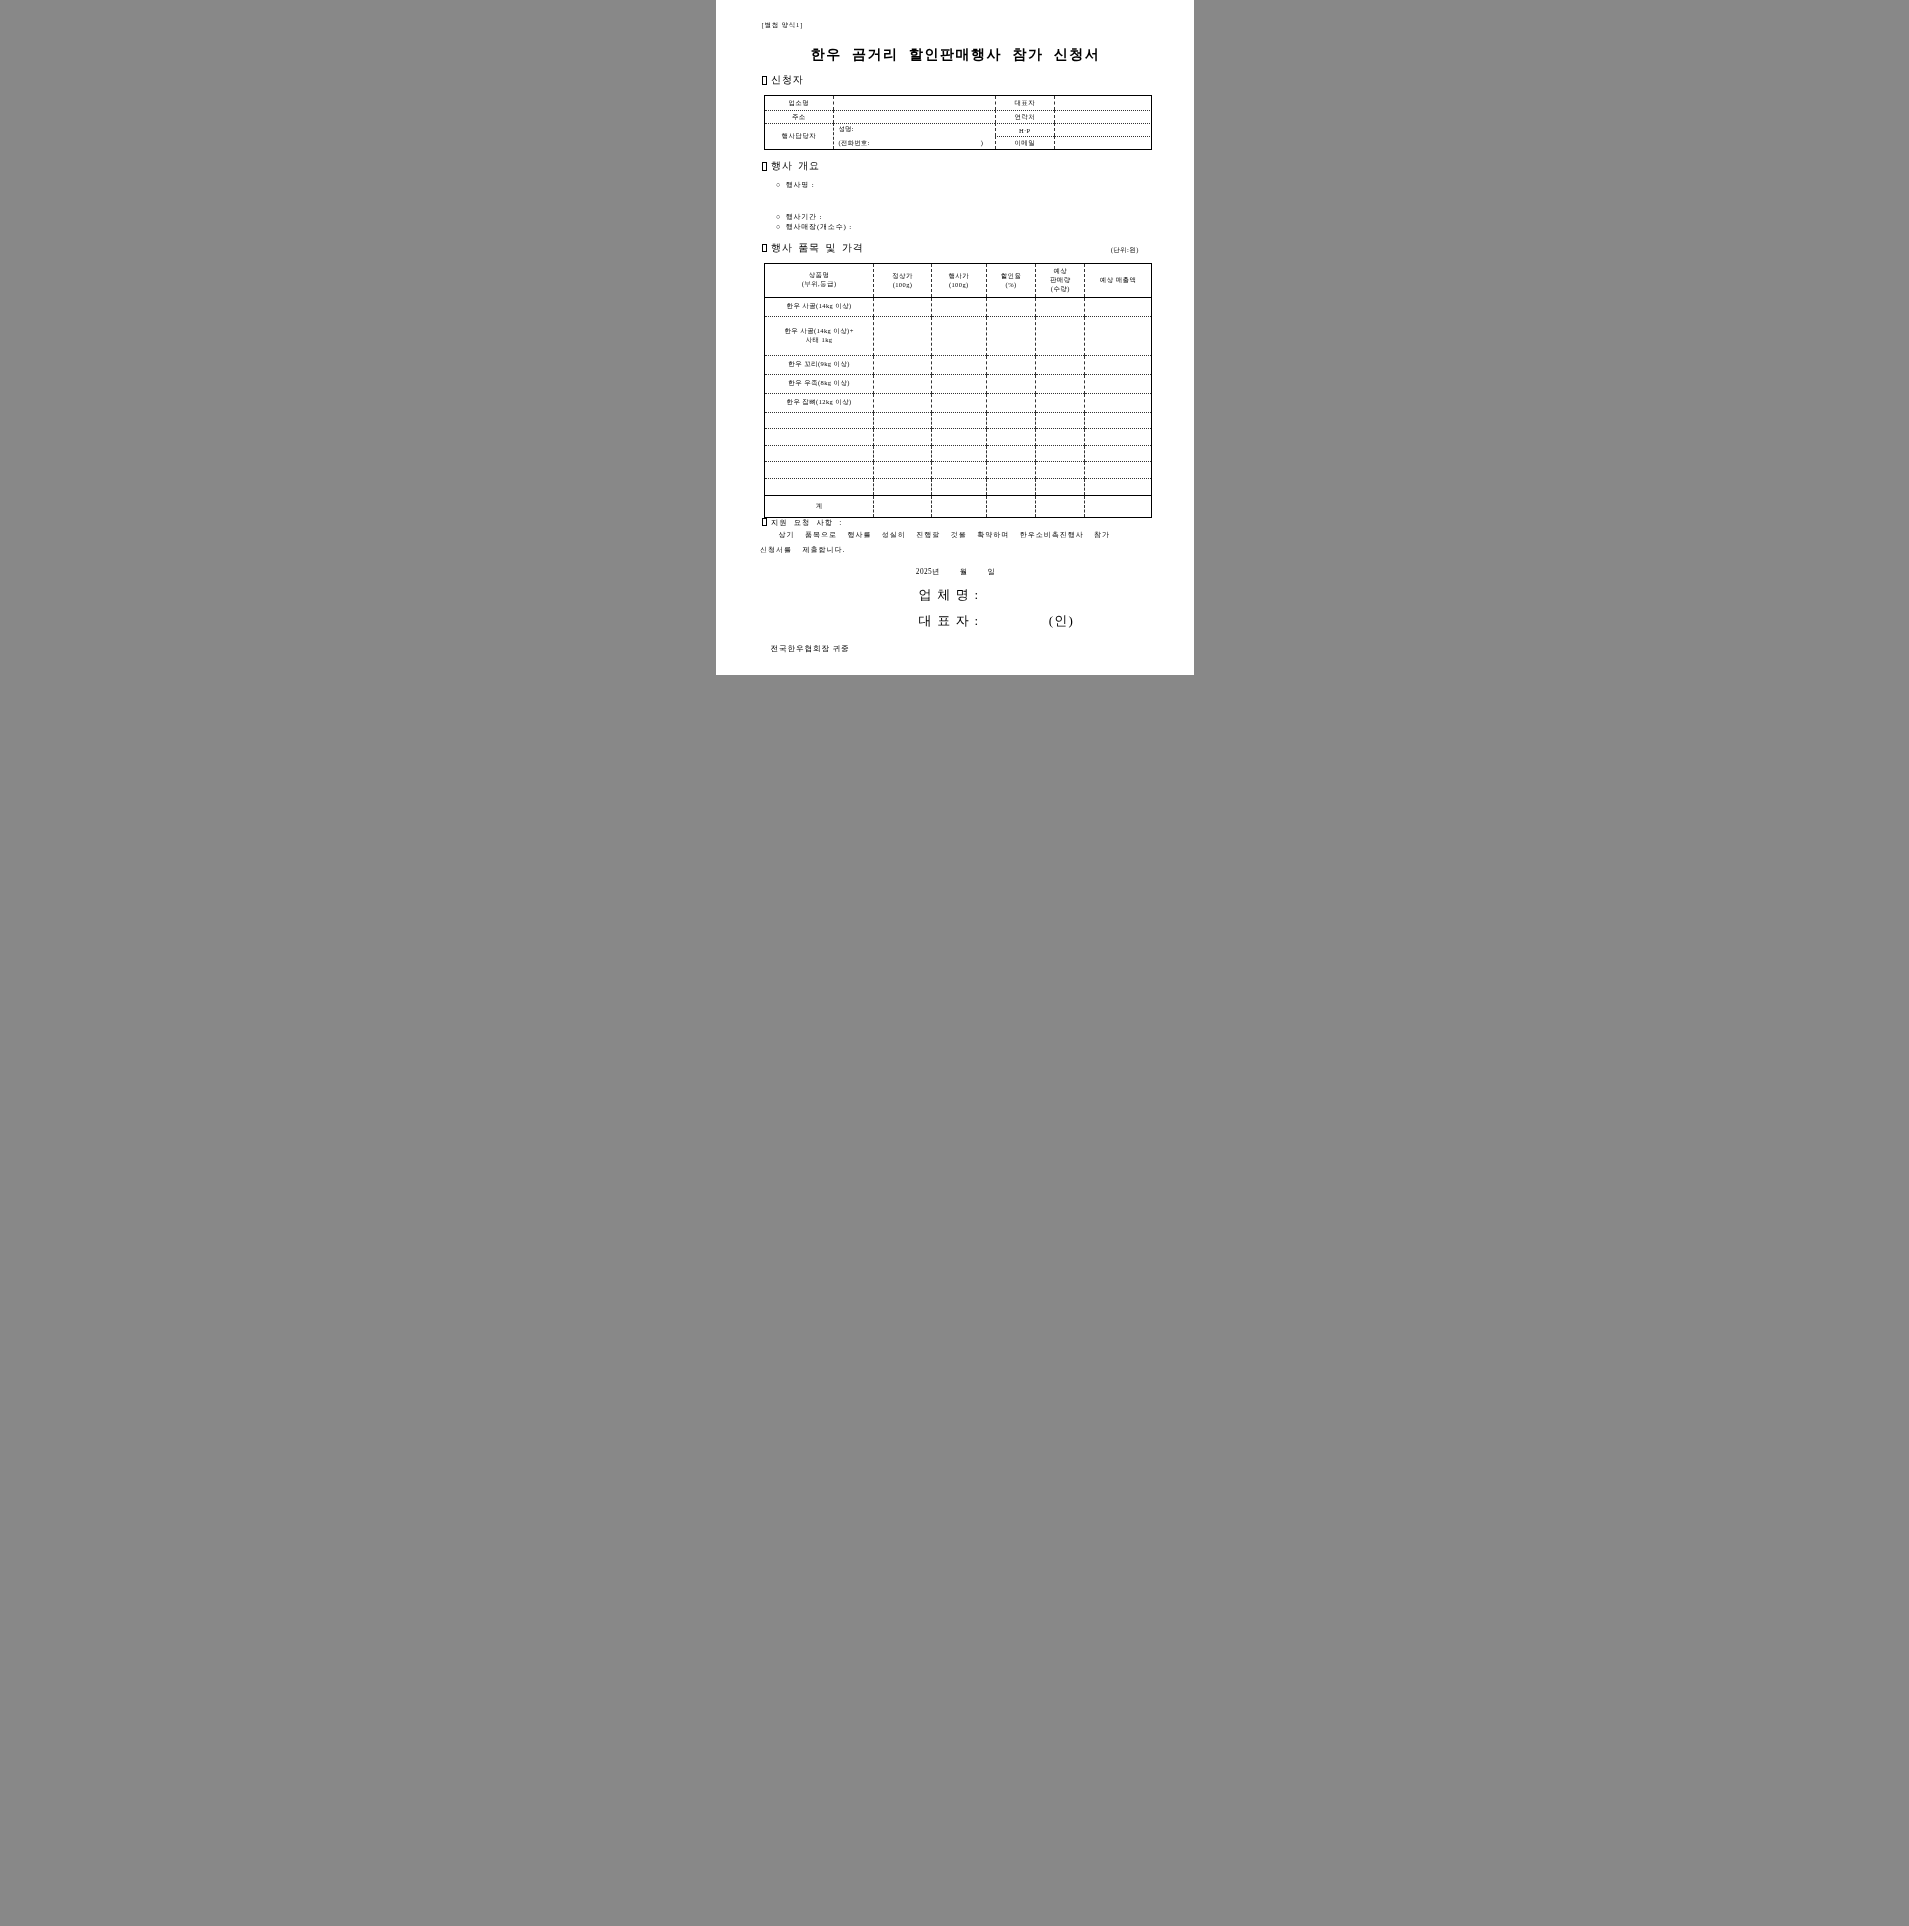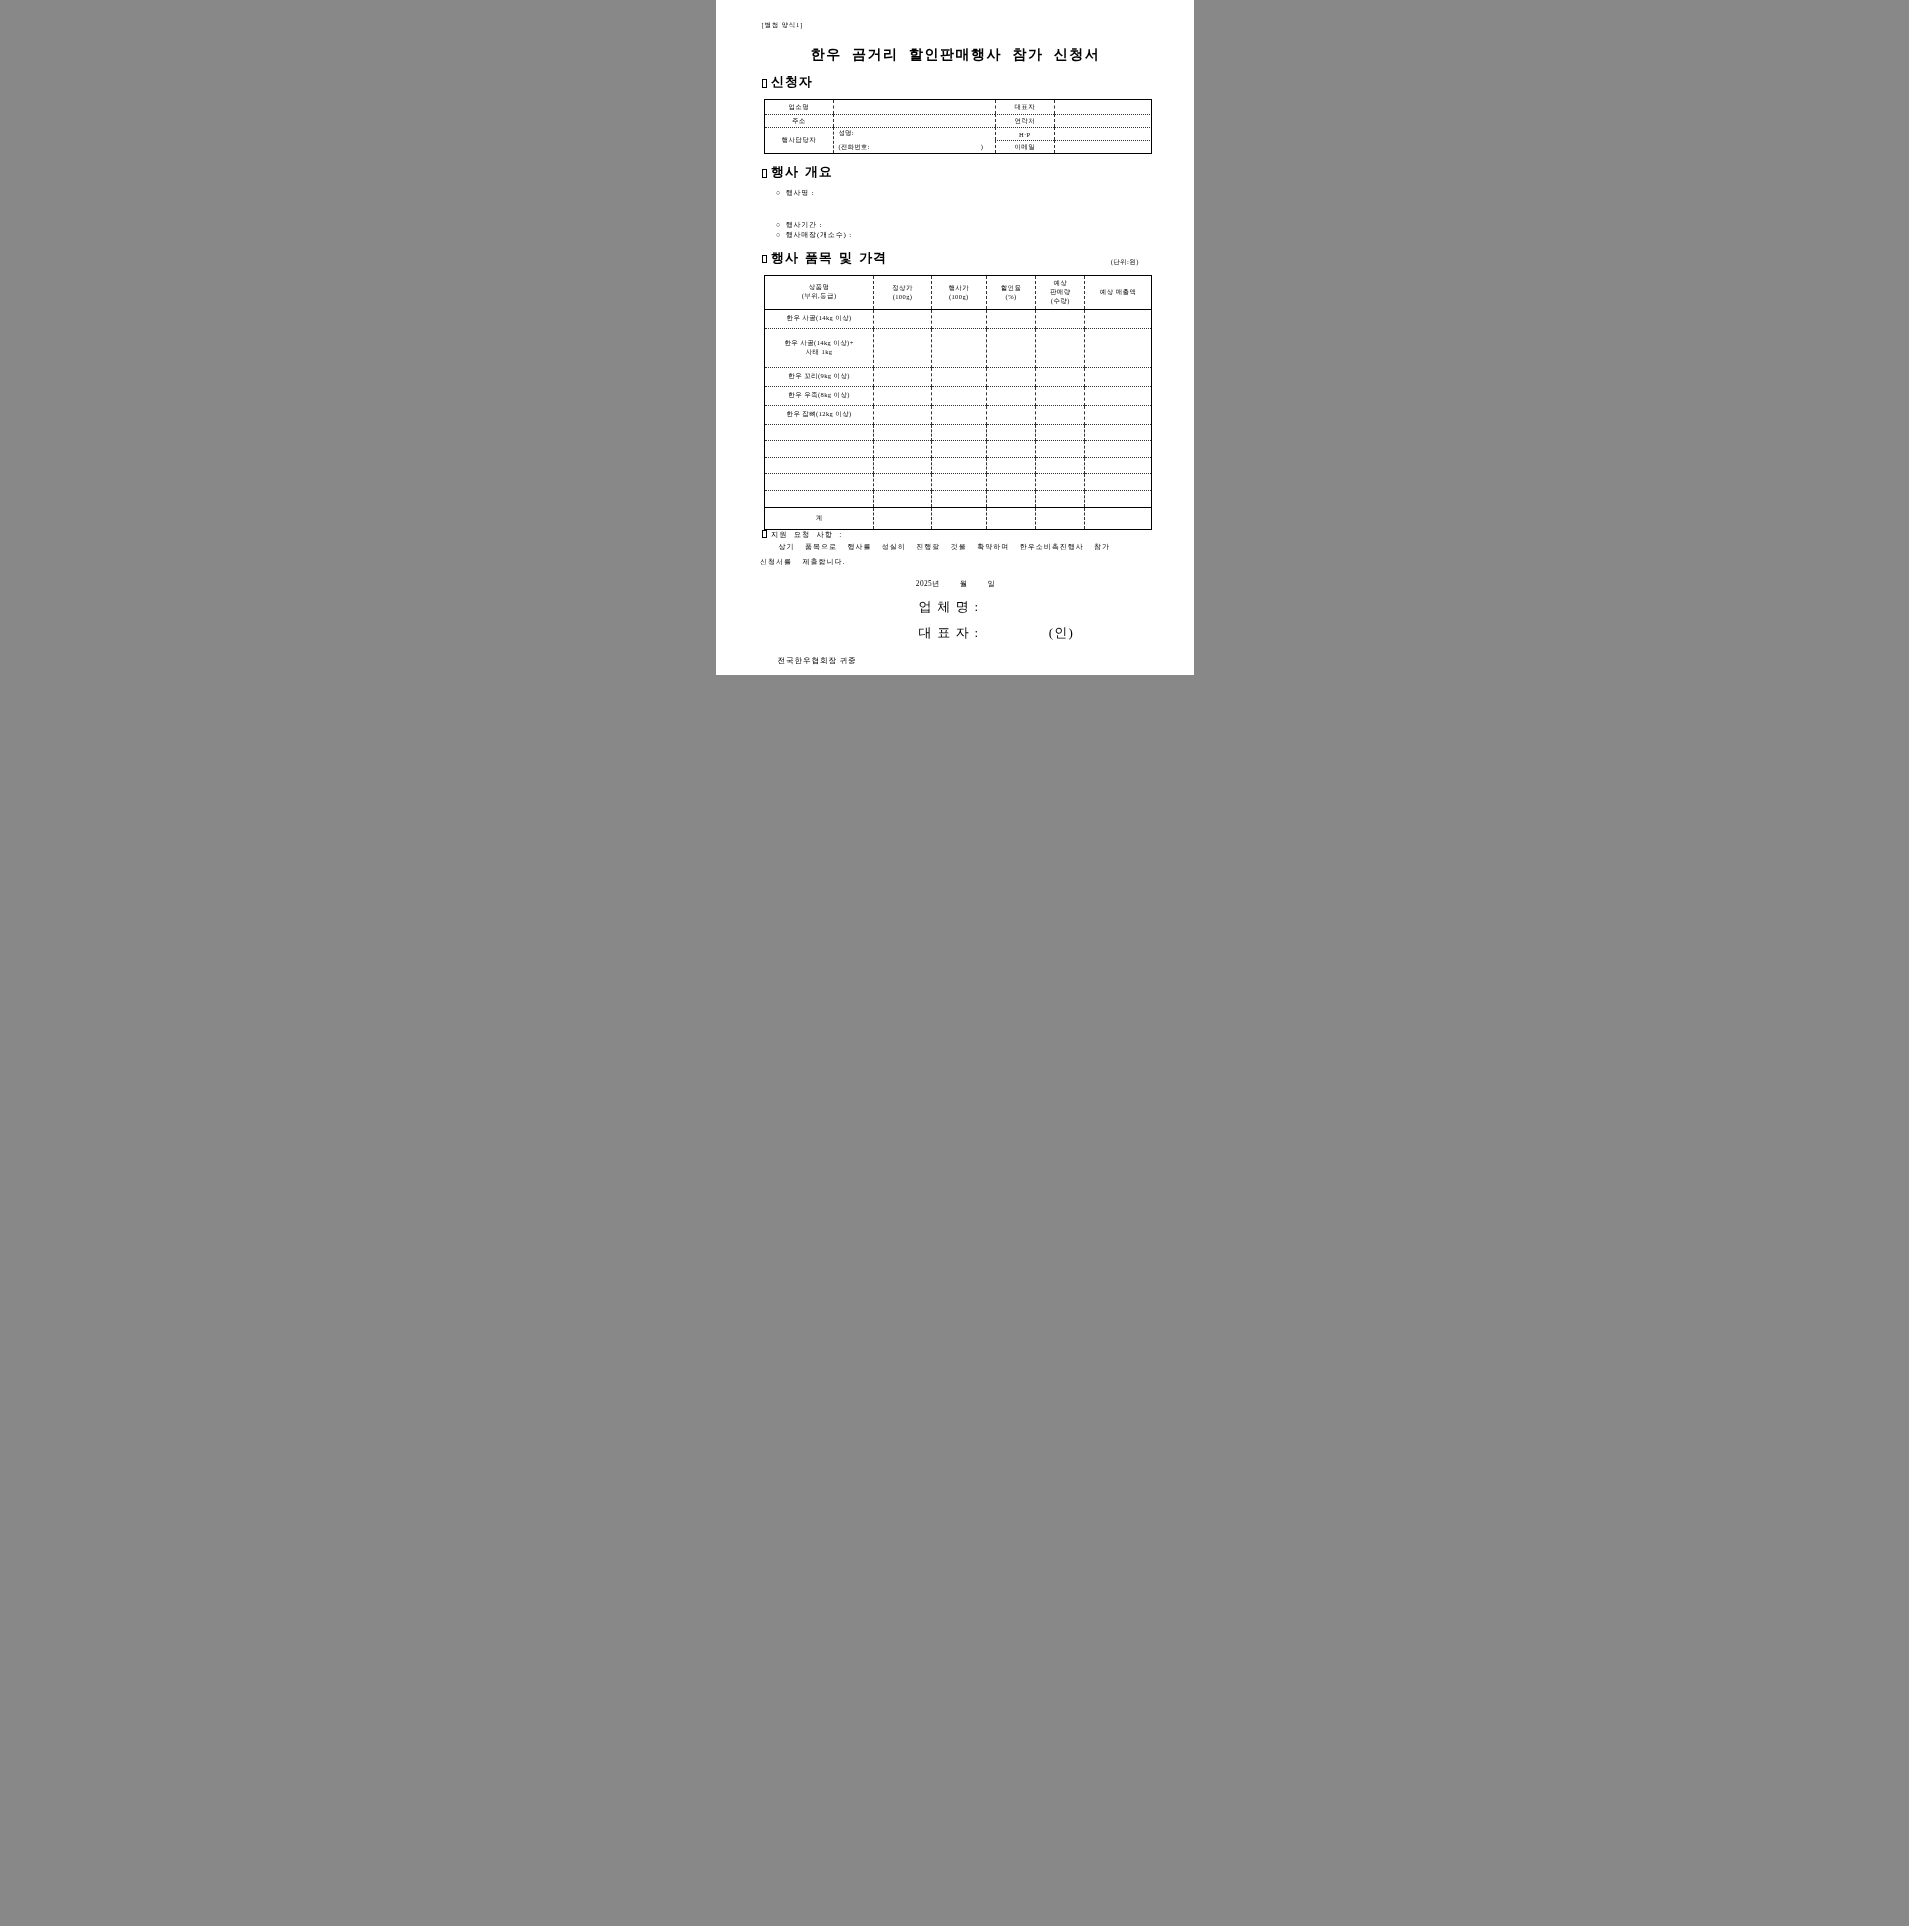--- a/index.html
+++ b/index.html
@@ -29,21 +29,21 @@
   .attachment{font-size:6.5px;letter-spacing:0.8px;}
   .title{
     text-align:center;
     font-size:14px;
     font-weight:bold;
     letter-spacing:1.5px;
     word-spacing:5.4px;
     margin-top:16px;
     white-space:nowrap;
   }
-  .sec-heading{font-size:13px;letter-spacing:0.8px;word-spacing:2.3px;margin-top:9.2px;font-weight:bold;}
+  .sec-heading{font-size:10px;letter-spacing:0.8px;word-spacing:2.3px;margin-top:9.2px;}
   
   .t1{
     display:grid;
     grid-template-columns:68px 162px 59px 96px;
     grid-template-rows:14px 13px 13px 13px;
     width:388px;
     margin-top:8px;
     margin-left:2.3px;
     border:0.8px solid #000;
     border-top-width:1.9px;
@@ -98,21 +98,21 @@
   .t2 .r-total td{border-top:0.8px solid #000;}
   .ws-pre{white-space:pre-line;}
   
   .support-heading{font-size:7.3px;letter-spacing:0.8px;word-spacing:3.9px;}
   .pledge{margin-top:0;font-size:7px;letter-spacing:1px;word-spacing:7.7px;line-height:15.4px;}
   .pledge .l1{padding-left:17px;}
   .pledge .l2{margin-left:-1.5px;}
   .date-line{text-align:center;font-size:7.3px;margin-top:8.5px;white-space:pre;letter-spacing:0.4px;}
   .sign-line{margin-top:8.5px;margin-left:157px;font-size:13px;letter-spacing:1.2px;}
   .seal{margin-left:65px;}
-  .recipient{margin-top:14px;margin-left:16px;font-size:7.7px;letter-spacing:0.8px;}
+  .recipient{margin-top:14px;margin-left:9px;font-size:7.7px;letter-spacing:0.8px;}
 </style>
 </head>
 <body>
 
 <div class="page">
 
   <div class="attachment">[별첨 양식1]</div>
 
   <div class="title">한우 곰거리 할인판매행사 참가 신청서</div>
 

